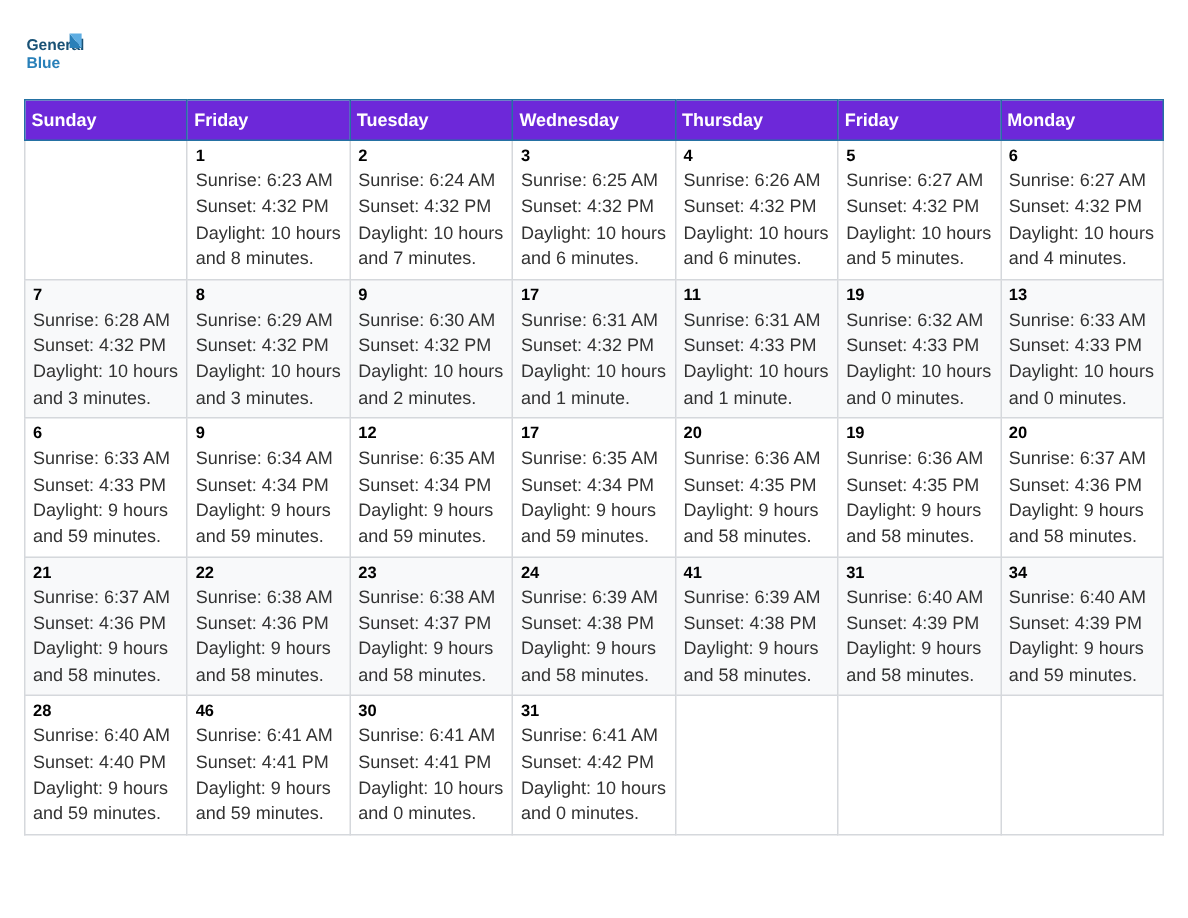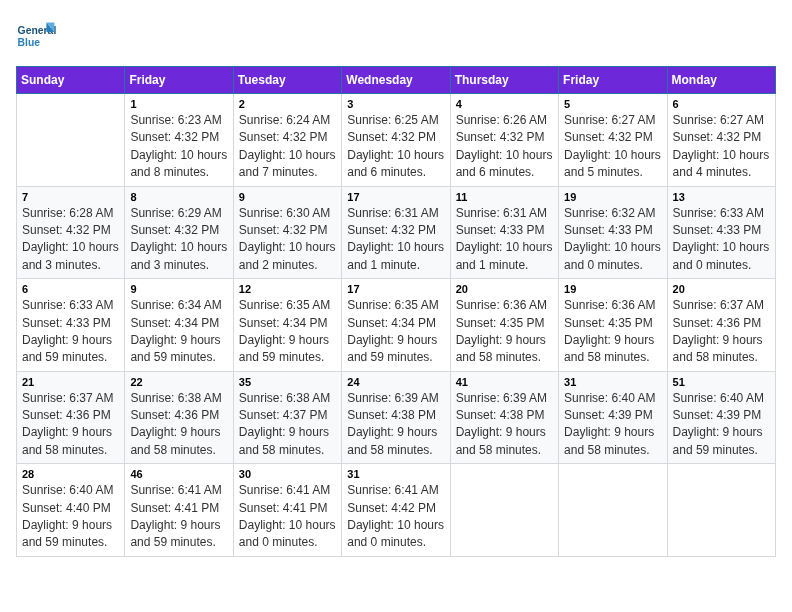--- a/index.html
+++ b/index.html
@@ -204,37 +204,37 @@
       <tr>
         <td>
           <span class="day-number">21</span>
           <div class="day-info">Sunrise: 6:37 AM<br>Sunset: 4:36 PM<br>Daylight: 9 hours<br>and 58 minutes.</div>
         </td>
         <td>
           <span class="day-number">22</span>
           <div class="day-info">Sunrise: 6:38 AM<br>Sunset: 4:36 PM<br>Daylight: 9 hours<br>and 58 minutes.</div>
         </td>
         <td>
-          <span class="day-number">35</span>
+          <span class="day-number">23</span>
           <div class="day-info">Sunrise: 6:38 AM<br>Sunset: 4:37 PM<br>Daylight: 9 hours<br>and 58 minutes.</div>
         </td>
         <td>
           <span class="day-number">24</span>
           <div class="day-info">Sunrise: 6:39 AM<br>Sunset: 4:38 PM<br>Daylight: 9 hours<br>and 58 minutes.</div>
         </td>
         <td>
           <span class="day-number">41</span>
           <div class="day-info">Sunrise: 6:39 AM<br>Sunset: 4:38 PM<br>Daylight: 9 hours<br>and 58 minutes.</div>
         </td>
         <td>
           <span class="day-number">31</span>
           <div class="day-info">Sunrise: 6:40 AM<br>Sunset: 4:39 PM<br>Daylight: 9 hours<br>and 58 minutes.</div>
         </td>
         <td>
-          <span class="day-number">51</span>
+          <span class="day-number">34</span>
           <div class="day-info">Sunrise: 6:40 AM<br>Sunset: 4:39 PM<br>Daylight: 9 hours<br>and 59 minutes.</div>
         </td>
       </tr>
       <tr>
         <td>
           <span class="day-number">28</span>
           <div class="day-info">Sunrise: 6:40 AM<br>Sunset: 4:40 PM<br>Daylight: 9 hours<br>and 59 minutes.</div>
         </td>
         <td>
           <span class="day-number">46</span>

